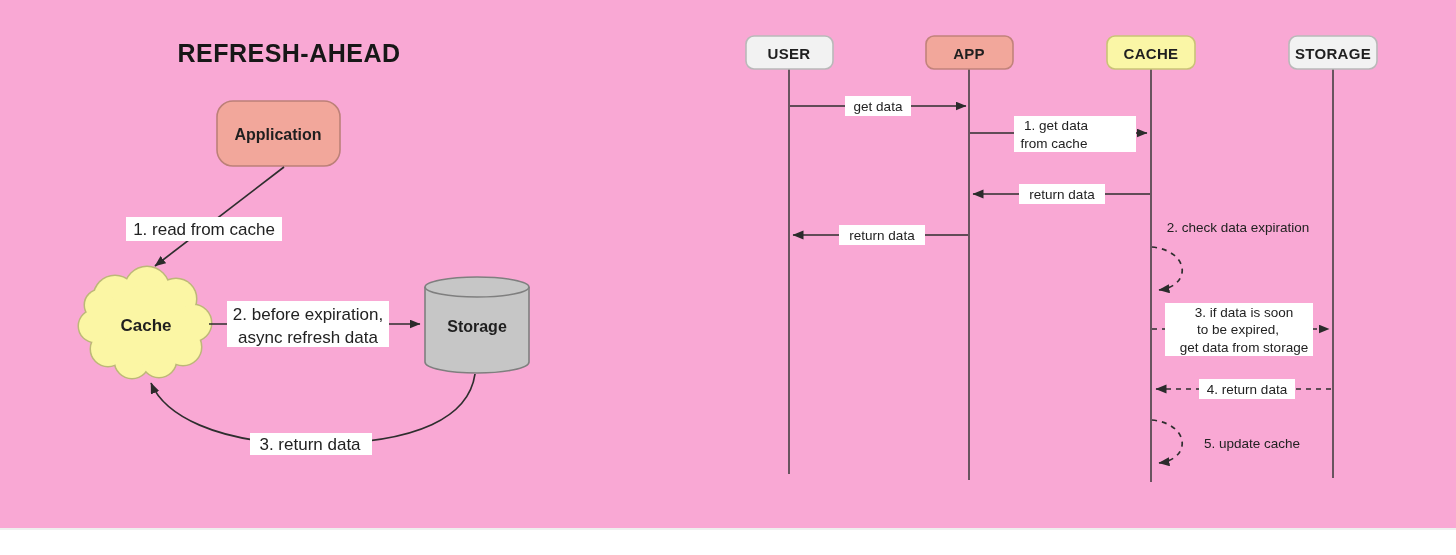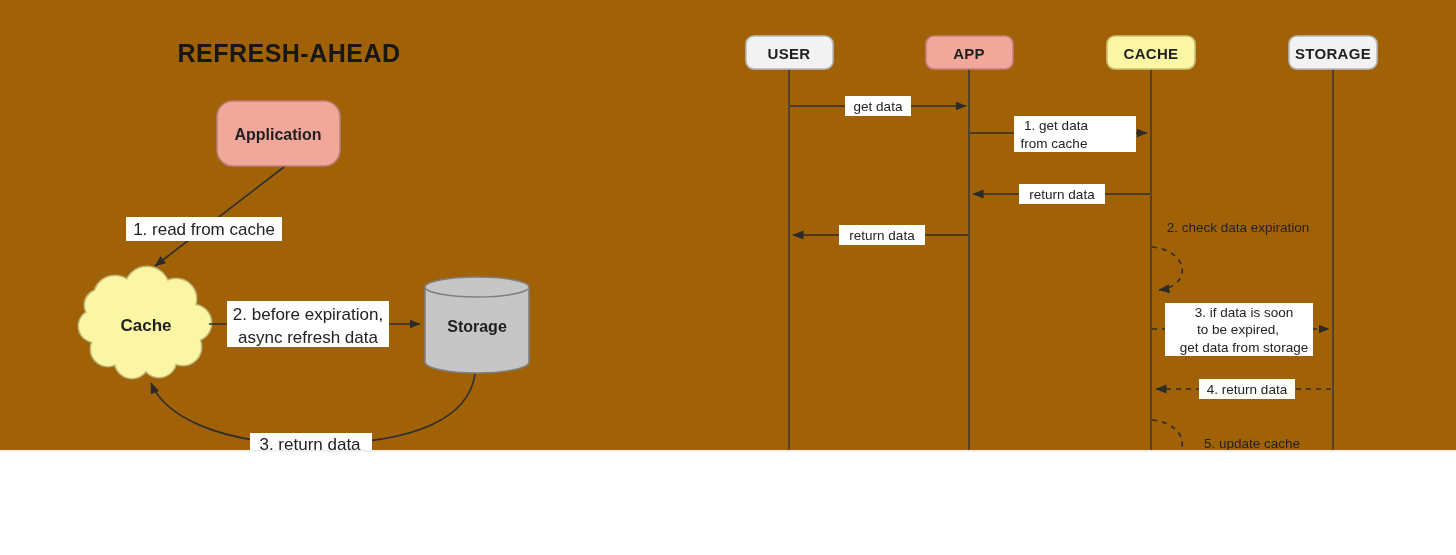--- a/index.html
+++ b/index.html
@@ -4,22 +4,22 @@
 <style>
   html, body {
     margin: 0;
     padding: 0;
     background: #ffffff;
     font-family: "Liberation Sans", "DejaVu Sans", sans-serif;
   }
   .canvas {
     position: relative;
     width: 1456px;
-    height: 452px;
-    background: #a16207;
+    height: 530px;
+    background: #f9a8d4;
     overflow: hidden;
   }
   .canvas svg { position: absolute; left: 0; top: 0; }
   .bottom-rule {
     position: absolute;
     left: 0; right: 0; bottom: 0;
     height: 2px;
     background: #efefef;
   }
   

